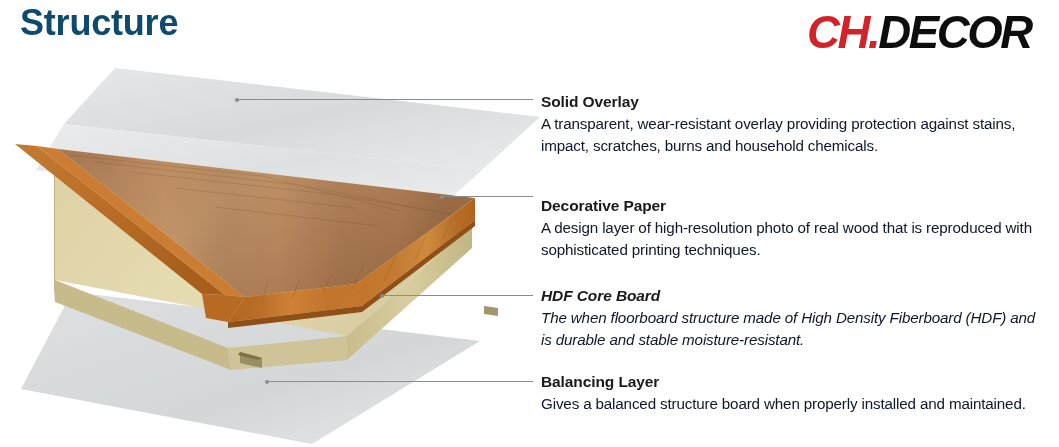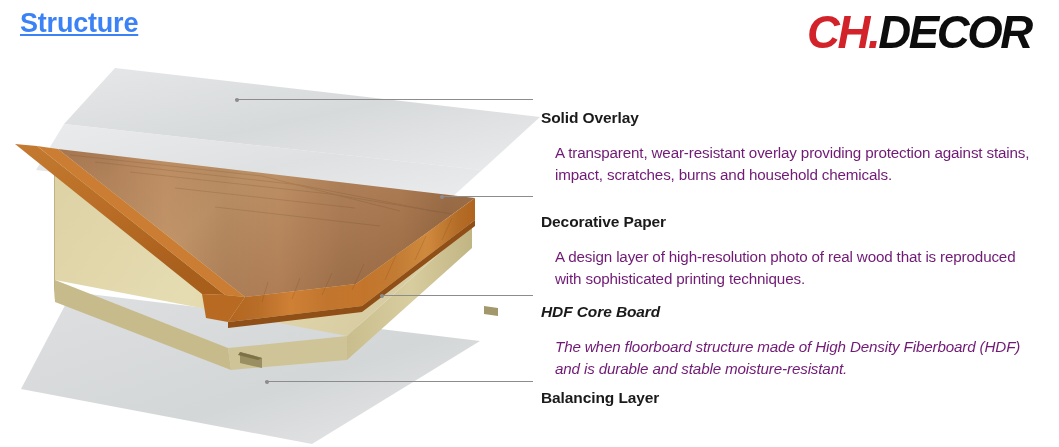--- a/index.html
+++ b/index.html
@@ -16,26 +16,25 @@
     height: 447px;
     background: #ffffff;
     overflow: hidden;
   }
 
   
   #page-title {
     position: absolute;
     left: 20px;
     top: 6px;
-    font-size: 27px;
+    font-size: 36px;
     font-weight: bold;
-    color: #3b82f6;
+    color: #0c4a6e;
     letter-spacing: -0.2px;
     line-height: 34px;
-    text-decoration: underline;
   }
 
   #brand-logo {
     position: absolute;
     right: 28px;
     top: 4px;
     height: 56px;
     display: flex;
     align-items: center;
     font-size: 47px;
@@ -78,31 +77,31 @@
     background: #8c8c8c;
   }
 
   
   .callout {
     position: absolute;
     left: 541px;
     width: 505px;
   }
   .callout h3 {
-    margin: 16px 0 1px 0;
+    margin: 0 0 1px 0;
     font-size: 15.5px;
     font-weight: bold;
     color: #1a1a1a;
     line-height: 20px;
     letter-spacing: -0.1px;
   }
   .callout p {
-    margin: 14px;
+    margin: 0;
     font-size: 15.2px;
-    color: #701a75;
+    color: #0f172a;
     line-height: 21.5px;
     letter-spacing: -0.15px;
   }
 
   #callout-1 { top: 92px; }
   #callout-2 { top: 196px; }
   #callout-3 { top: 286px; font-style: italic; }
   #callout-4 { top: 372px; }
 </style>
 </head>
@@ -256,15 +255,16 @@
     <p>A design layer of high-resolution photo of real wood that is reproduced with sophisticated printing techniques.</p>
   </div>
 
   <div class="callout" id="callout-3">
     <h3>HDF Core Board</h3>
     <p>The when floorboard structure made of High Density Fiberboard (HDF) and is durable and stable moisture-resistant.</p>
   </div>
 
   <div class="callout" id="callout-4">
     <h3>Balancing Layer</h3>
+    <p>Gives a balanced structure board when properly installed and maintained.</p>
   </div>
 
 </div>
 
 </body></html>

